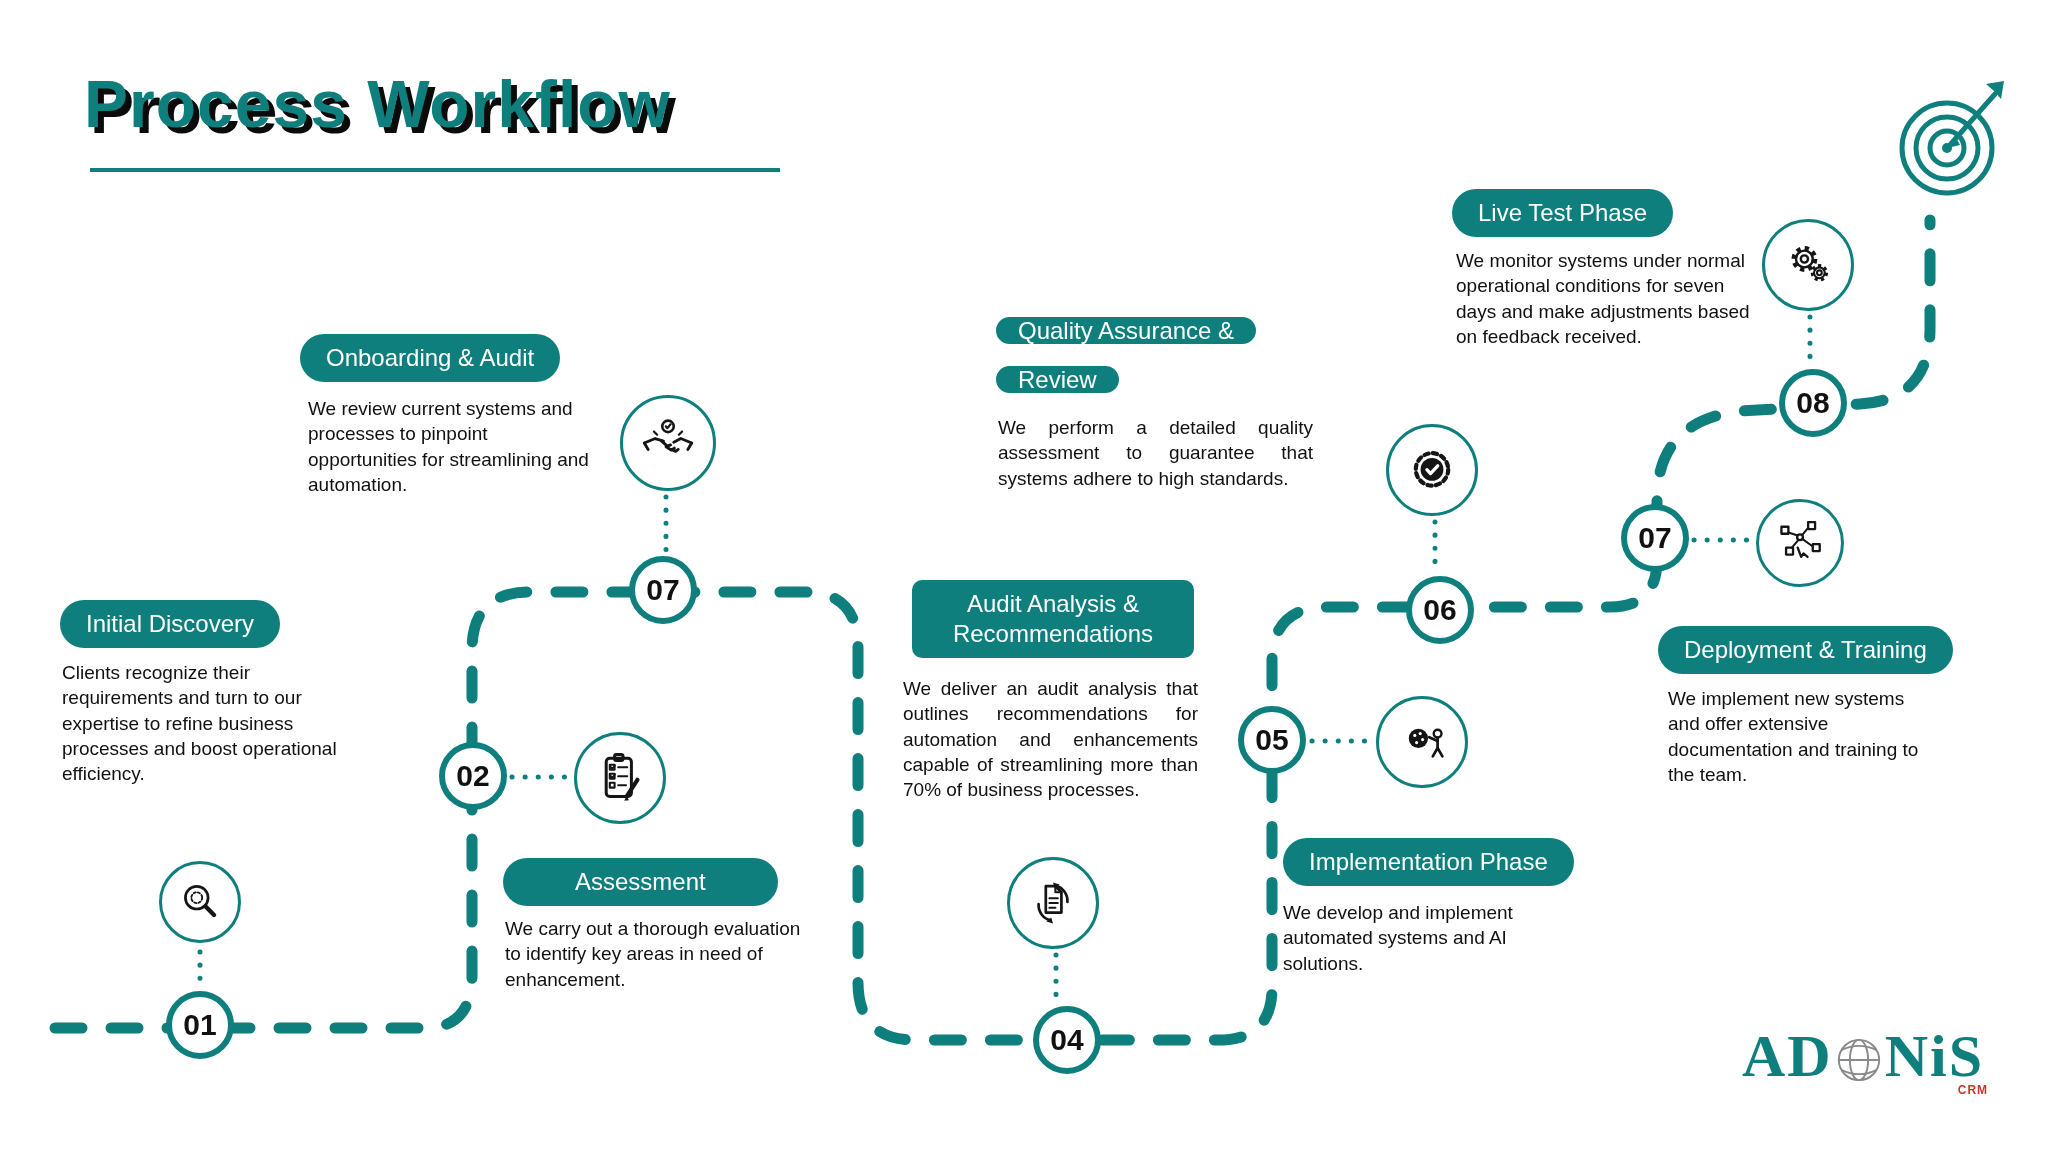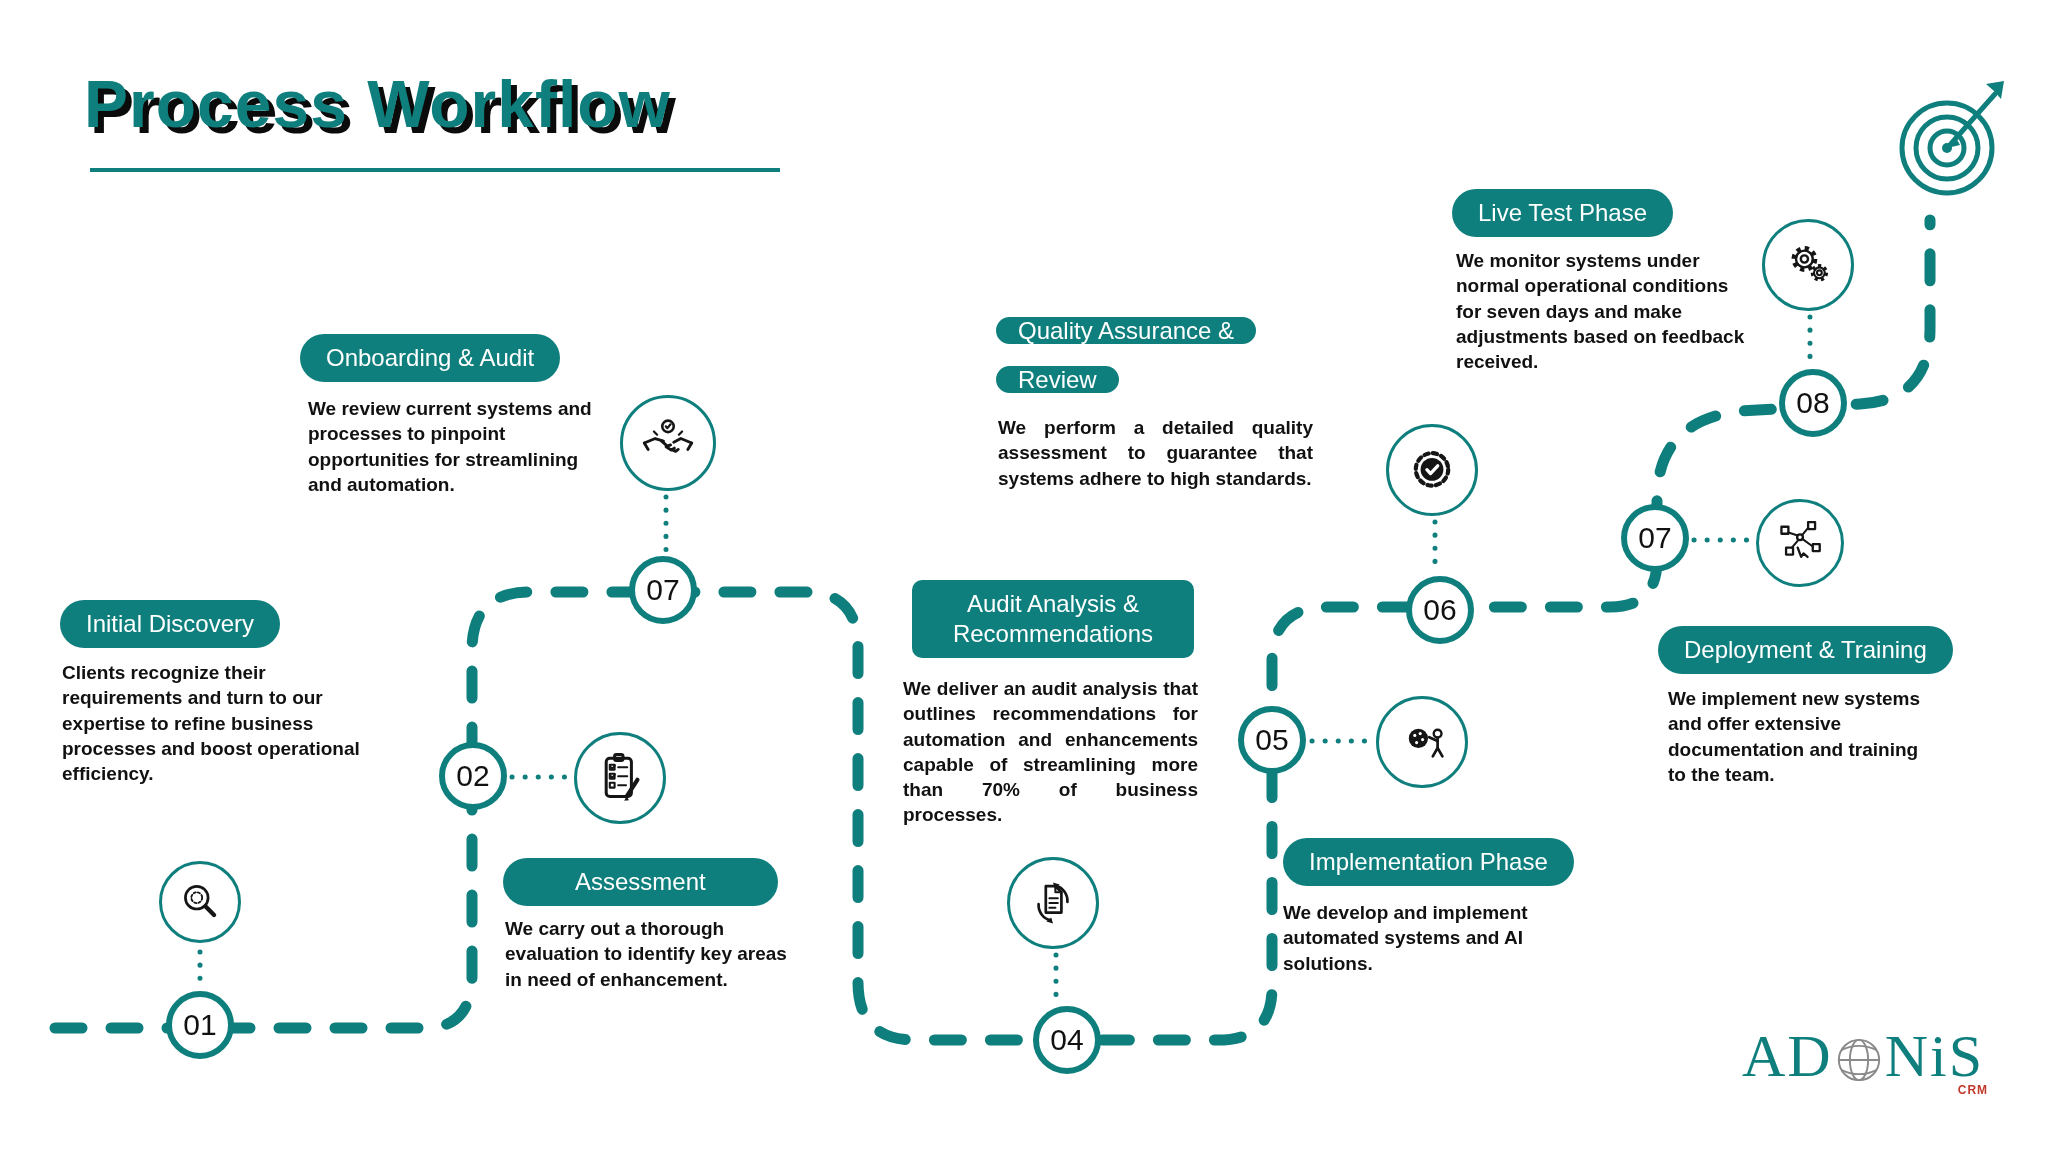--- a/index.html
+++ b/index.html
@@ -19,48 +19,48 @@
     font-family:"Liberation Sans",sans-serif;
   }
   .title-underline{
     position:absolute;left:90px;top:168px;width:690px;height:4px;
     background:var(--accent);z-index:2;
   }
   .num{
     position:absolute;width:68px;height:68px;box-sizing:border-box;
     border:6px solid var(--accent);border-radius:50%;background:#fff;
     display:flex;align-items:center;justify-content:center;
-    font-size:30px;font-weight:400;color:var(--ink);z-index:4;
+    font-size:30px;font-weight:700;color:var(--ink);z-index:4;
   }
   .icon-circle{
     position:absolute;box-sizing:border-box;border:3px solid var(--accent);
     border-radius:50%;background:#fff;display:flex;align-items:center;
     justify-content:center;z-index:3;
   }
   .pill{
     position:absolute;background:var(--accent);color:#fff;font-weight:400;
     font-size:24px;line-height:1.25;padding:9px 26px;border-radius:28px;
     white-space:nowrap;z-index:3;
   }
   .pill-wrap{white-space:normal;text-align:center;width:230px;border-radius:10px;}
   .pill-clone{background:transparent;padding:0;border-radius:0;white-space:normal;width:310px;line-height:2.05;}
   .pill-clone span{
     background:var(--accent);padding:0 22px;border-radius:26px;
     -webkit-box-decoration-break:clone;box-decoration-break:clone;
   }
   .desc{
-    position:absolute;color:var(--ink);font-weight:700;font-size:19px;
+    position:absolute;color:var(--ink);font-weight:400;font-size:19px;
     line-height:1.33;z-index:3;
   }
   .desc.j{text-align:justify;}
   .logo{
     position:absolute;left:1742px;top:1022px;z-index:3;display:flex;
     align-items:center;font-family:"Liberation Serif",serif;
   }
-  .logo .lt{font-size:60px;font-weight:400;color:var(--accent);letter-spacing:2px;}
+  .logo .lt{font-size:60px;font-weight:700;color:var(--accent);letter-spacing:2px;}
   .logo .globe{margin:6px 2px 0 2px;}
   .logo .crm{
     position:absolute;right:-4px;bottom:-6px;font-family:"Liberation Sans",sans-serif;
     font-size:12px;font-weight:700;color:#C0392B;letter-spacing:1px;
   }
   svg{display:block;}
 </style>
 </head>
 <body>
 

